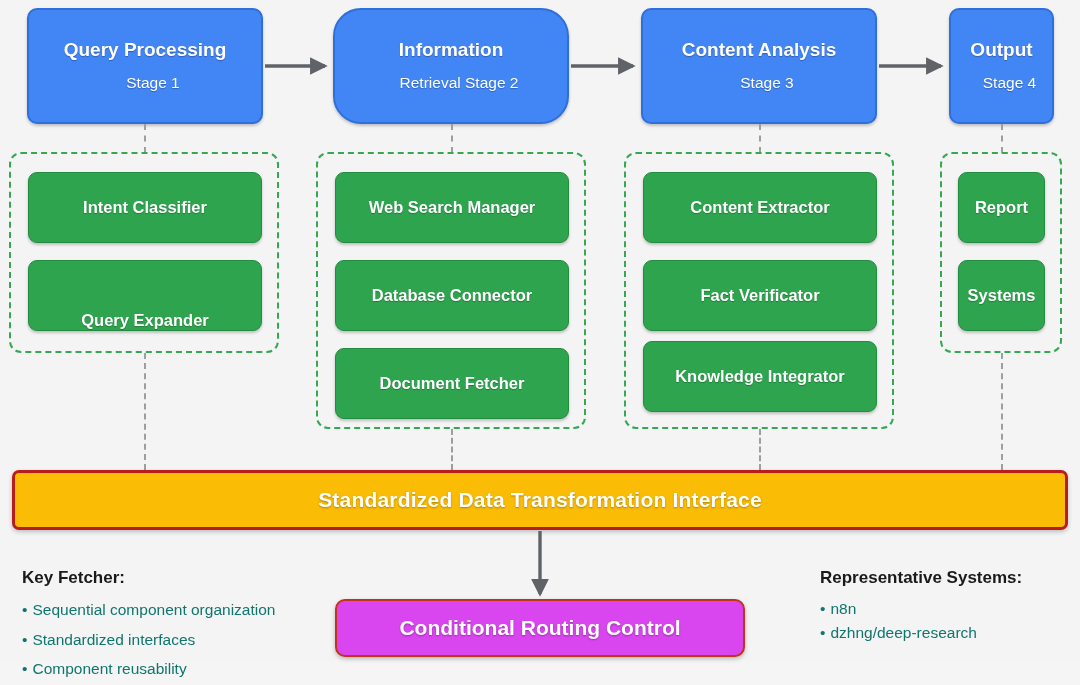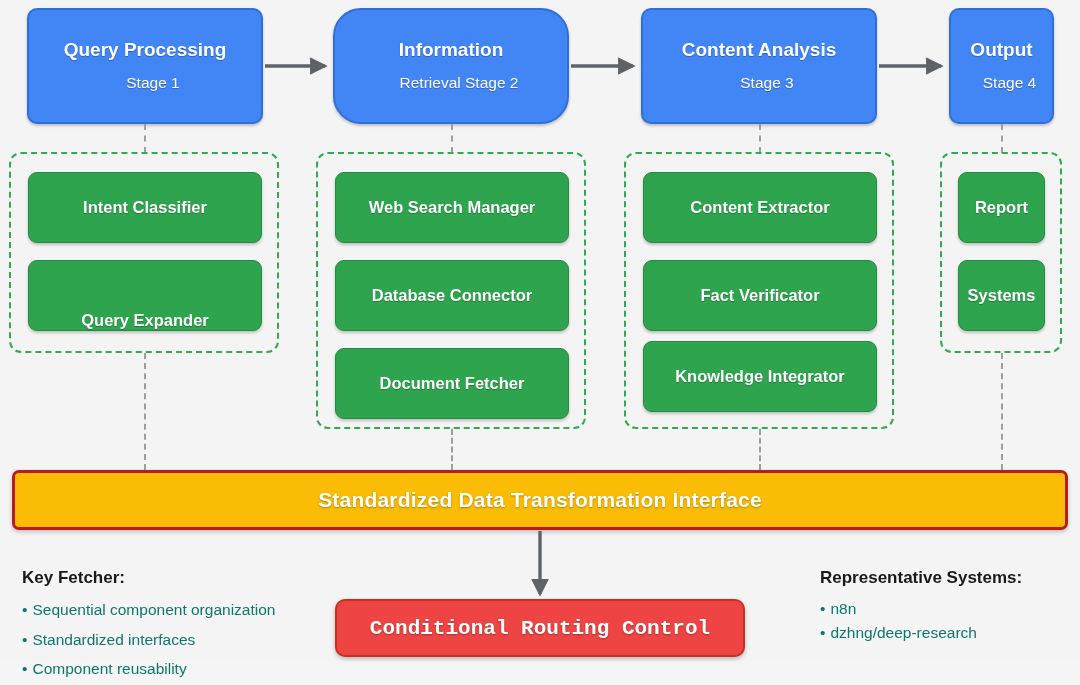--- a/index.html
+++ b/index.html
@@ -93,33 +93,32 @@
     font-size: 21px;
     font-weight: bold;
     box-sizing: border-box;
     text-shadow: 0 1px 2px rgba(0,0,0,0.3);
     letter-spacing: 0.2px;
   }
 
   
   .routing-box {
     position: absolute;
-    background: #ef4444;
+    background: #d946ef;
     border: 2px solid #c4321f;
     border-radius: 10px;
     box-shadow: 0 2px 4px rgba(0,0,0,0.25);
     display: flex;
     align-items: center;
     justify-content: center;
     color: #ffffff;
     font-size: 21px;
     font-weight: bold;
     box-sizing: border-box;
     text-shadow: 0 1px 2px rgba(0,0,0,0.3);
-    font-family: Liberation Mono, monospace;
   }
 
   
   .vline-dashed {
     position: absolute;
     width: 0;
     border-left: 2px dashed #9e9e9e;
   }
 
   

